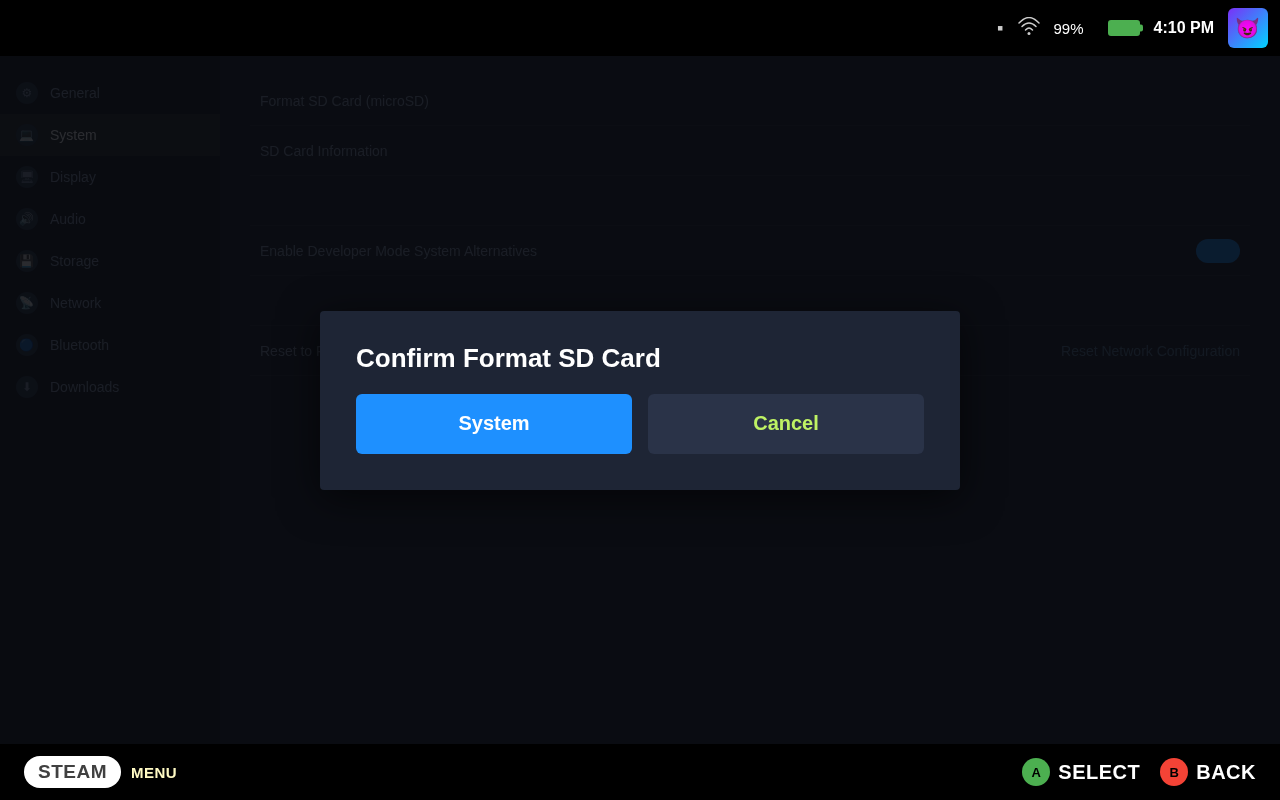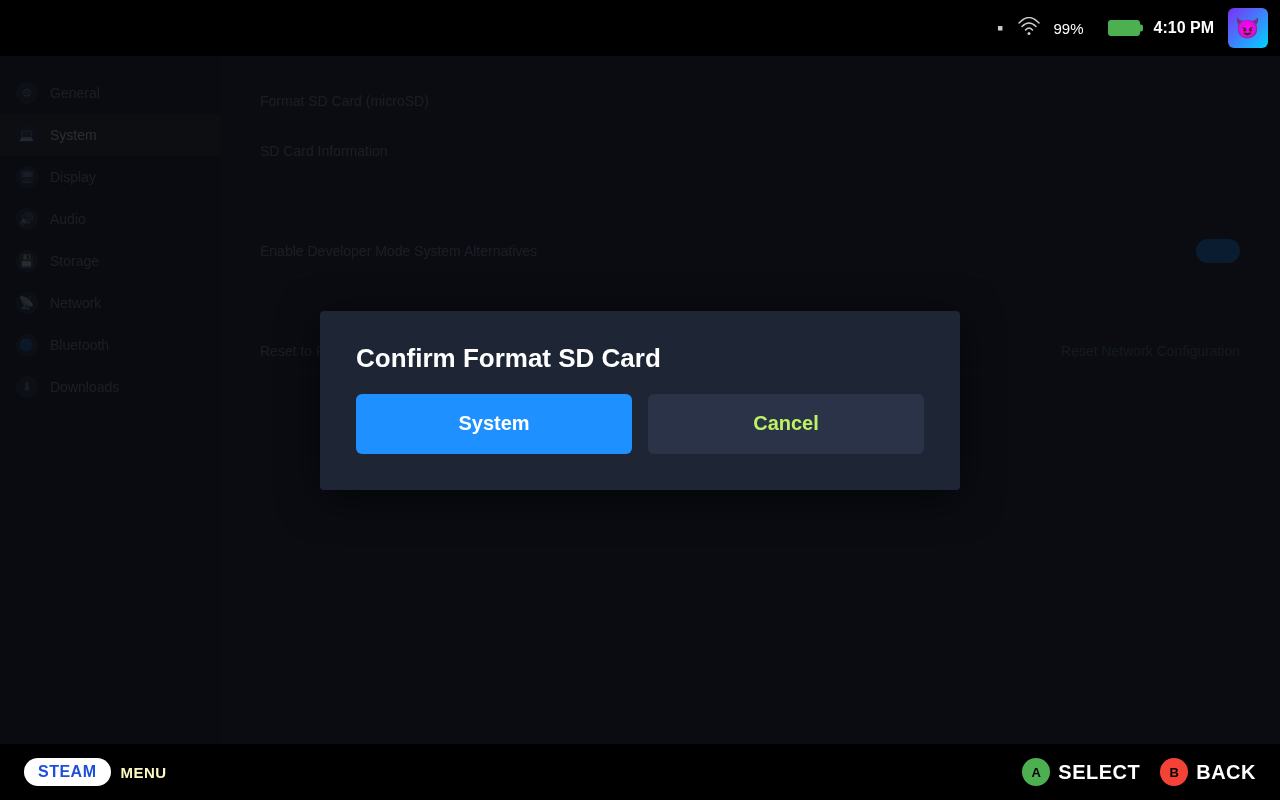--- a/index.html
+++ b/index.html
@@ -248,24 +248,24 @@
       height: 56px;
       background: #000;
       display: flex;
       align-items: center;
       padding: 0 24px;
       z-index: 100;
     }
 
     .steam-button {
       background: #fff;
-      color: #1d4ed8;
+      color: #404040;
       border-radius: 20px;
       padding: 5px 14px;
-      font-size: 16px;
+      font-size: 19px;
       font-weight: 800;
       letter-spacing: 0.5px;
       margin-right: 10px;
     }
 
     .bottom-menu-label {
       color: #fef9c3;
       font-size: 15px;
       font-weight: 600;
       letter-spacing: 0.5px;

